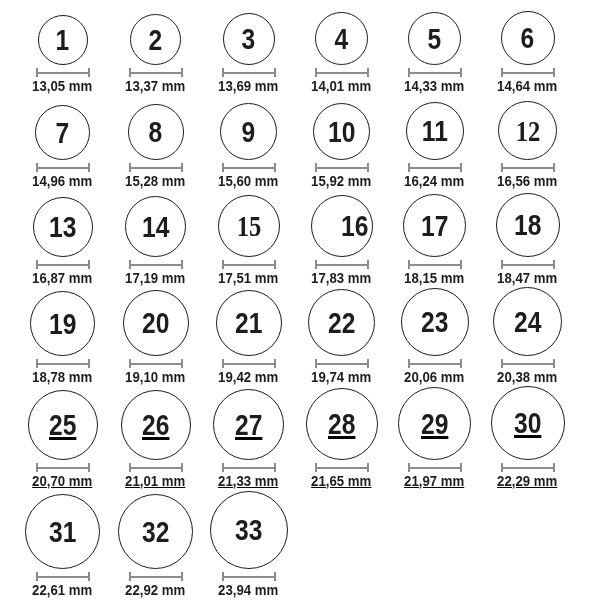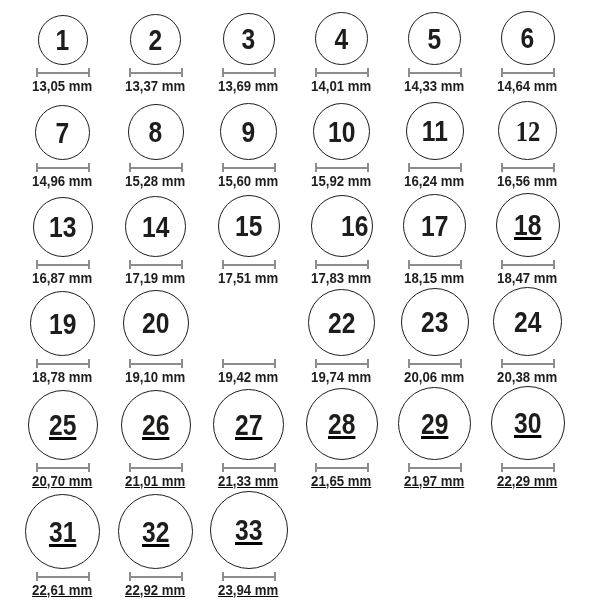--- a/index.html
+++ b/index.html
@@ -19,21 +19,21 @@
   }
   .row {
     display: flex;
     align-items: flex-end;
   }
   .row:nth-of-type(1) { height: 95px; }
   .row:nth-of-type(2) { height: 95px; }
   .row:nth-of-type(3) { height: 97px; }
   .row:nth-of-type(4) { height: 99px; }
   .row:nth-of-type(5) { height: 104px; text-decoration: underline; }
-  .row:nth-of-type(6) { height: 109px; text-decoration: underline; }
+  .row:nth-of-type(6) { height: 109px; }
   .cell {
     width: 93px;
     display: flex;
     flex-direction: column;
     align-items: center;
     justify-content: flex-end;
     padding-bottom: 2px;
     box-sizing: border-box;
   }
   .circle {
@@ -237,21 +237,21 @@
       <span class="num">14</span>
     </div>
     <div class="ruler">
       <span class="tick"></span>
       <span class="rline"></span>
       <span class="tick"></span>
     </div>
     <div class="mm-label">17,19 mm</div>
   </div>
       <div class="cell">
-    <div class="circle" style="width: 62px; height: 62px;">
+    <div class="circle" style="width: 62px; height: 62px; font-family: Liberation Serif, serif;">
       <span class="num">15</span>
     </div>
     <div class="ruler">
       <span class="tick"></span>
       <span class="rline"></span>
       <span class="tick"></span>
     </div>
     <div class="mm-label">17,51 mm</div>
   </div>
       <div class="cell">
@@ -270,21 +270,21 @@
       <span class="num">17</span>
     </div>
     <div class="ruler">
       <span class="tick"></span>
       <span class="rline"></span>
       <span class="tick"></span>
     </div>
     <div class="mm-label">18,15 mm</div>
   </div>
       <div class="cell">
-    <div class="circle" style="width: 64px; height: 64px; text-decoration: underline;">
+    <div class="circle" style="width: 64px; height: 64px;">
       <span class="num">18</span>
     </div>
     <div class="ruler">
       <span class="tick"></span>
       <span class="rline"></span>
       <span class="tick"></span>
     </div>
     <div class="mm-label">18,47 mm</div>
   </div>
     </div>
@@ -305,20 +305,23 @@
       <span class="num">20</span>
     </div>
     <div class="ruler">
       <span class="tick"></span>
       <span class="rline"></span>
       <span class="tick"></span>
     </div>
     <div class="mm-label">19,10 mm</div>
   </div>
       <div class="cell">
+    <div class="circle" style="width: 66px; height: 66px;">
+      <span class="num">21</span>
+    </div>
     <div class="ruler">
       <span class="tick"></span>
       <span class="rline"></span>
       <span class="tick"></span>
     </div>
     <div class="mm-label">19,42 mm</div>
   </div>
       <div class="cell">
     <div class="circle" style="width: 67px; height: 67px;">
       <span class="num">22</span>

